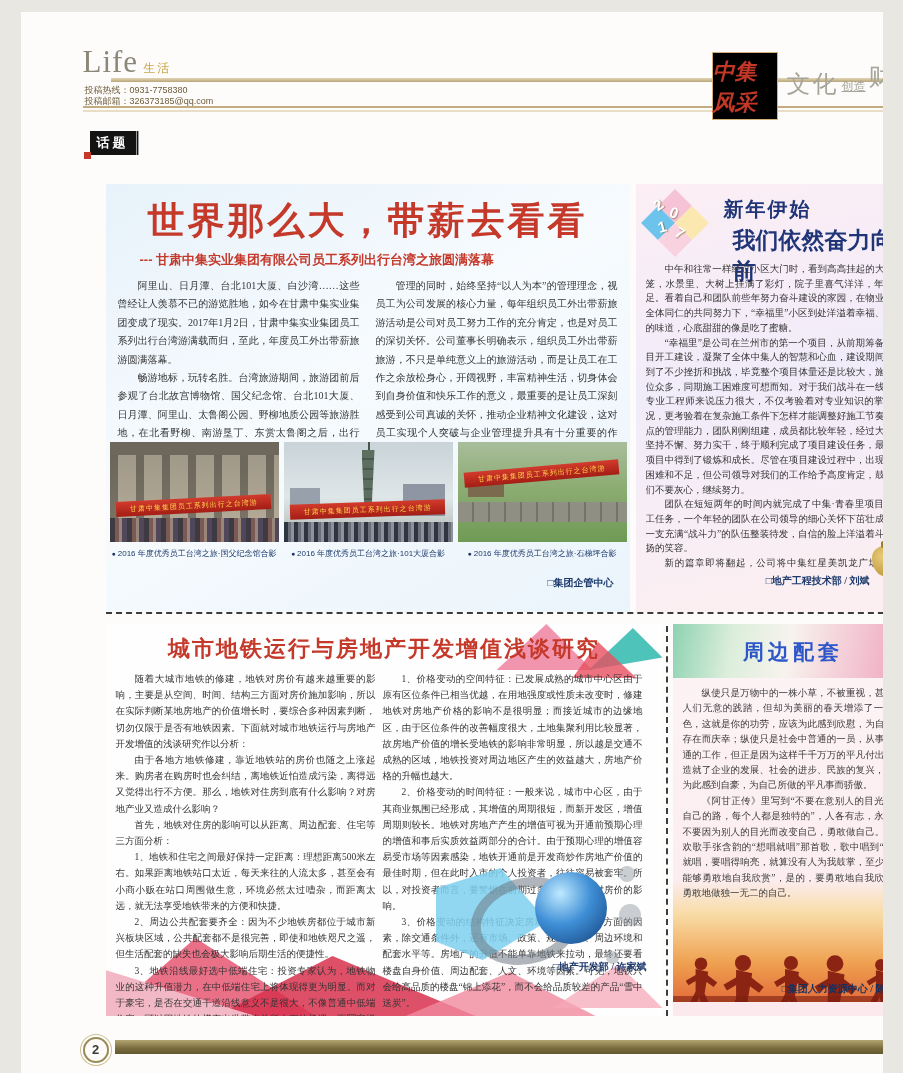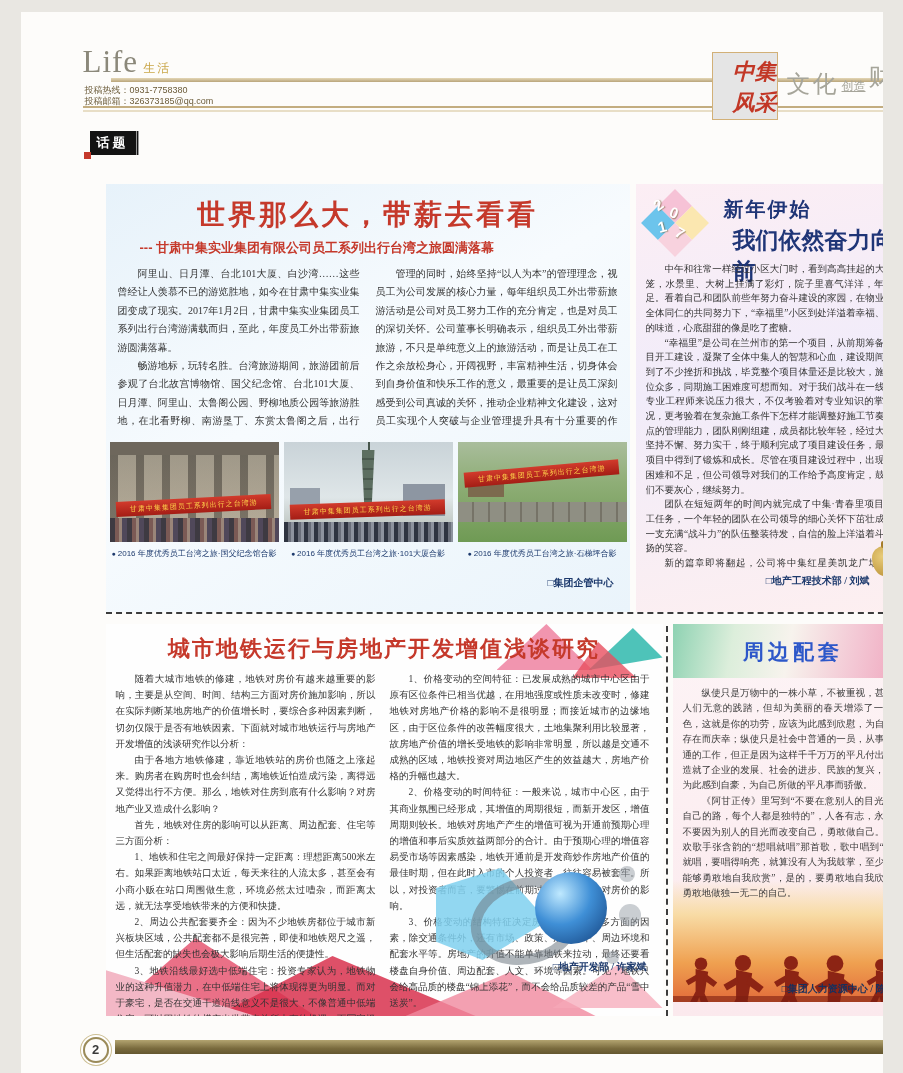--- a/index.html
+++ b/index.html
@@ -8,38 +8,38 @@
 
   
   .masthead{position:absolute;left:62px;top:32px;font-size:31px;color:#8b887a;letter-spacing:1px;}
   .masthead .cn{font-size:12px;color:#c9a648;margin-left:5px;letter-spacing:2px;}
   .rule-a{position:absolute;left:90px;top:66px;width:800px;height:4px;
           background:linear-gradient(#e4d7b6,#b9a57a);}
   .contact{position:absolute;left:64px;top:73px;font-size:9px;color:#6b5b39;line-height:11px;
            font-family:"Liberation Sans",sans-serif;}
   .rule-b{position:absolute;left:62px;top:94px;width:828px;height:2px;background:#c3ad80;
           box-shadow:0 4px 0 #e8dec6;}
-  .emblem{position:absolute;left:691px;top:40px;width:66px;height:68px;background:#e5e5e5;
-          border:1px solid #d2b077;z-index:3;text-align:right;font-weight:bold;color:#c23726;
+  .emblem{position:absolute;left:691px;top:40px;width:66px;height:68px;background:#000000;
+          border:1px solid #d2b077;z-index:3;text-align:left;font-weight:bold;color:#c23726;
           font-size:22px;line-height:31px;font-style:italic;padding-top:3px;box-sizing:border-box;}
   .slogan{position:absolute;left:766px;top:56px;color:#a6a59a;z-index:3;white-space:nowrap;}
   .slogan .big{font-size:24px;letter-spacing:2px;}
   .slogan .small{font-size:12px;margin:0 3px;position:relative;top:-2px;text-decoration:underline;}
   .slogan .fin{position:relative;top:-7px;}
   .tag{position:absolute;left:69px;top:119px;z-index:2;}
   .tag-box{display:inline-block;background:#131313;color:#fff;font-size:13px;font-weight:bold;
            padding:3px 7px;letter-spacing:3px;font-family:"Liberation Sans",sans-serif;
            border-right:3px double #9a9a9a;}
   .tag-red{position:absolute;left:-6px;bottom:-4px;width:7px;height:7px;background:#c5392b;}
 
   
   .block-a{position:absolute;left:85px;top:172px;width:524px;height:428px;overflow:hidden;
            background:linear-gradient(150deg,#e7f2fa 0%,#f7fbfe 45%,#eaf4fb 100%);}
   .a-title{margin-top:12px;text-align:center;font-family:"Liberation Sans",sans-serif;
-           font-weight:bold;font-size:28px;color:#c5392b;letter-spacing:3px;}
+           font-weight:bold;font-size:37px;color:#c5392b;letter-spacing:3px;}
   .a-sub{margin-top:5px;text-align:left;padding-left:34px;font-weight:bold;font-size:13px;
          color:#c5392b;font-family:"Liberation Sans",sans-serif;}
   .a-cols{display:flex;gap:16px;padding:8px 12px 0;height:164px;overflow:hidden;justify-content:center;}
   .a-col{width:242px;font-size:10px;line-height:18.4px;color:#333;text-align:justify;}
   .a-col p,.b-body p,.c-col p,.d-body p{margin:0;text-indent:2em;}
   .photos{position:absolute;left:4px;top:258px;display:flex;gap:5px;}
   .photo{width:169px;height:100px;position:relative;overflow:hidden;background:#999;}
   .banner{position:absolute;left:4%;width:92%;height:15px;background:linear-gradient(#d23b2c,#a41d15);
           transform:rotate(-3deg);color:#ffd24a;font-size:7px;text-align:center;line-height:15px;
           letter-spacing:1px;overflow:hidden;font-family:"Liberation Sans",sans-serif;white-space:nowrap;}
@@ -99,21 +99,21 @@
 
   
   .sep-h{position:absolute;left:85px;top:600px;width:808px;border-top:2px dashed #3c3c3c;}
   .sep-v{position:absolute;left:645px;top:614px;height:390px;border-left:2px dashed #3c3c3c;}
 
   
   .block-c{position:absolute;left:85px;top:612px;width:557px;height:392px;overflow:hidden;background:#fefefe;}
   .tri{position:absolute;z-index:0;}
   .c-title{position:relative;z-index:1;margin-top:10px;text-align:center;font-size:22px;font-weight:bold;
            color:#c5392b;font-family:"Liberation Sans",sans-serif;letter-spacing:2px;}
-  .c-cols{position:relative;z-index:1;display:flex;gap:14px;padding:7px 10px 0;}
+  .c-cols{position:relative;z-index:1;display:flex;gap:7px;padding:7px 10px 0;}
   .c-col{width:260px;font-size:9.5px;line-height:16.2px;color:#333;text-align:justify;}
   .globe{position:absolute;left:330px;top:240px;width:205px;height:100px;z-index:1;}
   .g-back{position:absolute;left:0;top:4px;width:112px;height:92px;background:#7fd0ef;opacity:.85;
           clip-path:polygon(0 22%,58% 0,100% 58%,42% 100%,0 80%);}
   .g-ring{position:absolute;left:34px;top:14px;width:92px;height:66px;border:10px solid rgba(110,120,130,.55);
           border-radius:50%;transform:rotate(-16deg);}
   .g-ball{position:absolute;right:34px;top:8px;width:72px;height:72px;border-radius:50%;
           background:radial-gradient(circle at 35% 30%,#bfe9ff 0%,#3f8fd6 45%,#123e7a 100%);}
   .g-dot{position:absolute;border-radius:50%;background:rgba(150,158,166,.5);}
   .c-byline{position:absolute;right:16px;top:336px;font-size:10px;color:#1d3a6d;font-weight:bold;z-index:2;}

